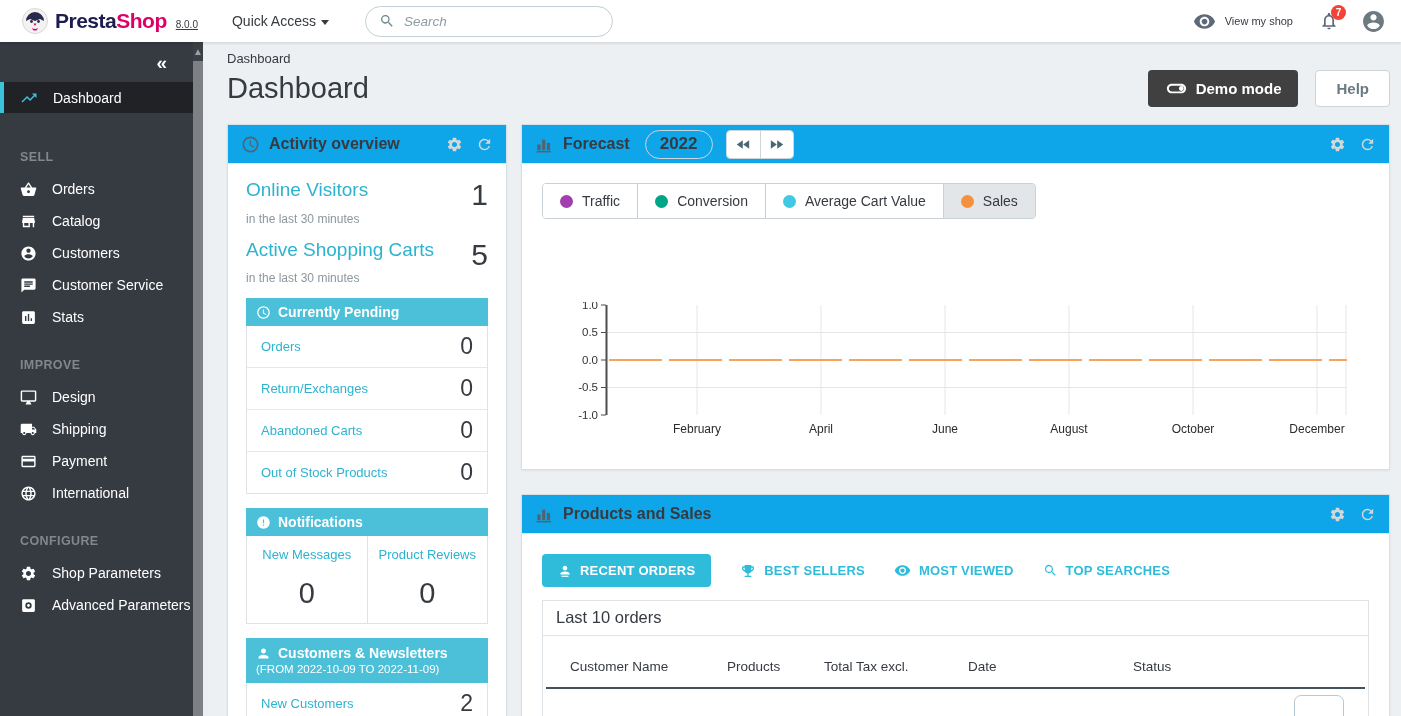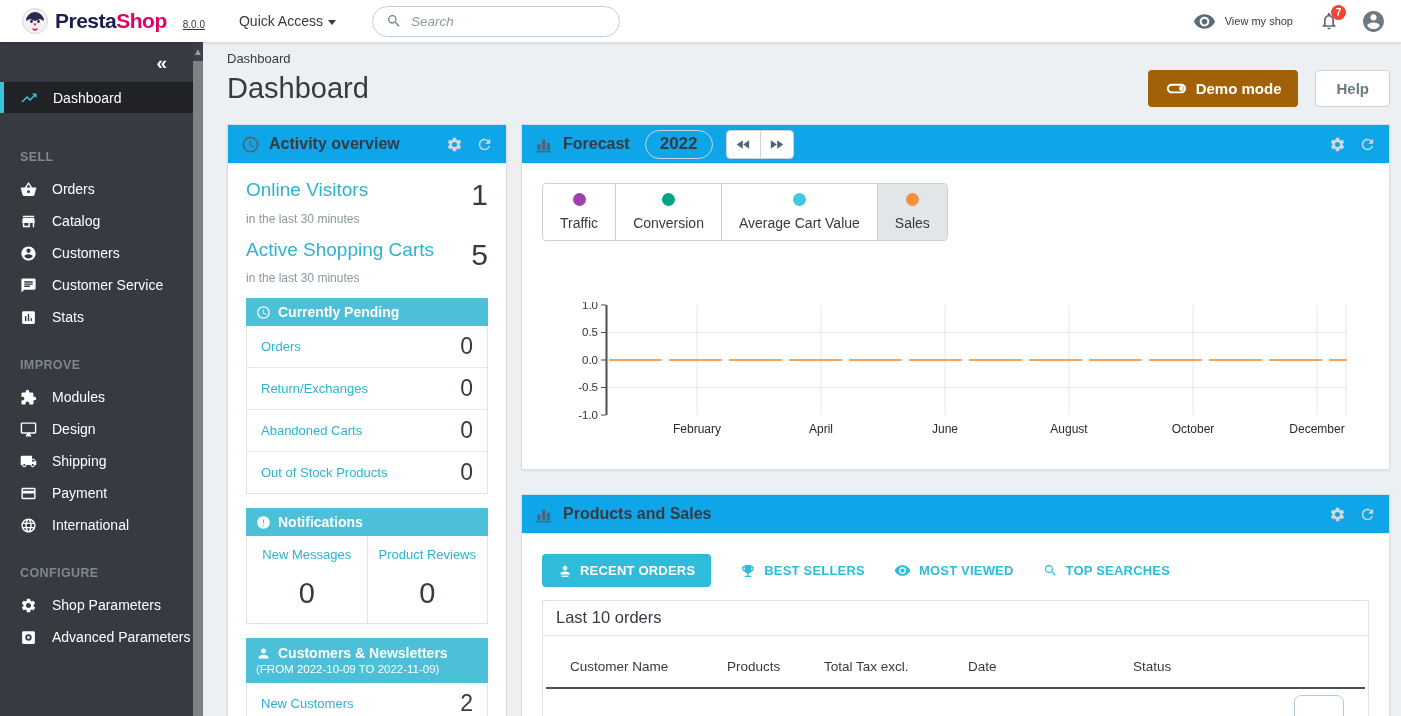--- a/index.html
+++ b/index.html
@@ -16,21 +16,21 @@
   .topbar{
     position:absolute; top:0; left:0; width:1401px; height:42px;
     background:#fff; display:flex; align-items:center; z-index:30;
     box-shadow:0 1px 3px rgba(0,0,0,.14);
   }
   .logo{ display:flex; align-items:center; margin-left:22px; }
   .logo-mark{ margin-right:7px; }
   .logo-text{ font-size:21px; font-weight:700; letter-spacing:-.5px; }
   .logo-presta{ color:#1d1d4f; }
   .logo-shop{ color:#df0067; }
-  .logo-version{ font-size:10px; color:#363a41; margin-left:16px; margin-top:6px;text-decoration:underline; }
+  .logo-version{ font-size:10px; color:#363a41; margin-left:9px; margin-top:6px;text-decoration:underline; }
   .quick-access{ margin-left:34px; font-size:14px; color:#363a41; cursor:pointer; display:flex; align-items:center; gap:5px; }
   .caret{ width:0; height:0; border-left:4px solid transparent; border-right:4px solid transparent; border-top:5px solid #363a41; margin-top:2px; }
   .searchbox{
     margin-left:36px; width:248px; height:31px; border:1px solid #c3cfd4;
     border-radius:17px; display:flex; align-items:center; padding:0 13px; background:#fff;
   }
   .searchbox input{ border:none; outline:none; flex:1; font-size:13.5px; font-style:italic; color:#5b6a72; margin-left:9px; font-family:"Liberation Sans",sans-serif; background:transparent;}
   .searchbox input::placeholder{ color:#8d9ba2; }
   .top-right{ margin-left:auto; display:flex; align-items:center; margin-right:15px; }
   .view-shop{ display:flex; align-items:center; gap:9px; font-size:11px; color:#363a41; cursor:pointer; }
@@ -71,21 +71,21 @@
   }
   .side-scrollbar .sb-thumb{ background:#7d8184; height:655px; cursor:grab; }
 
   
   .main{ position:absolute; left:203px; top:42px; width:1198px; height:674px; }
   .breadcrumb{ margin:9px 0 0 24px; font-size:13px; color:#363a41; }
   .title-row{ display:flex; align-items:center; margin:4px 11px 0 24px; }
   .page-title{ font-size:29px; font-weight:500; color:#363a41; }
   .title-actions{ margin-left:auto; display:flex; gap:17px; }
   .btn-demo{
-    height:37px; padding:0 17px; background:#a16207; border:none; border-radius:4px;
+    height:37px; padding:0 17px; background:#404040; border:none; border-radius:4px;
     color:#fff; font-size:15px; font-weight:700; display:flex; align-items:center; gap:8px; cursor:pointer;
     font-family:"Liberation Sans",sans-serif;
   }
   .btn-help{
     height:37px; padding:0 20px; background:#fff; border:1px solid #ccd4d8; border-radius:4px;
     color:#6b7a82; font-size:15px; font-weight:700; cursor:pointer; font-family:"Liberation Sans",sans-serif;
   }
   .content{ display:flex; gap:14px; margin:17px 11px 0 24px; align-items:flex-start; }
   .col-left{ width:280px; flex:0 0 280px; }
   .col-right{ flex:1; display:flex; flex-direction:column; gap:24px; }
@@ -130,21 +130,21 @@
   .year-pill{
     margin-left:15px; border:1px solid #ccd5d9; border-radius:16px; padding:3px 14px 4px;
     font-size:17px; font-weight:700; color:#363a41;
   }
   .nav-group{ margin-left:13px; display:flex; border:1px solid #ccd5d9; border-radius:4px; overflow:hidden; }
   .nav-btn{ width:33px; height:27px; background:#fff; border:none; display:flex; align-items:center; justify-content:center; cursor:pointer; }
   .nav-btn + .nav-btn{ border-left:1px solid #ccd5d9; }
   .chart-tabs{ display:inline-flex; border:1px solid #c8d1d6; border-radius:4px; overflow:hidden; margin:19px 0 0 20px; }
   .chart-tab{
     padding:9px 17px; display:flex; align-items:center; gap:9px; font-size:14px; color:#363a41;
-    background:#fff; cursor:pointer; white-space:nowrap;flex-direction:column;
+    background:#fff; cursor:pointer; white-space:nowrap;
   }
   .chart-tab + .chart-tab{ border-left:1px solid #c8d1d6; }
   .chart-tab.active{ background:#e3e6e8; }
   .dot{ width:13px; height:13px; border-radius:50%; }
   .chart-svg{ position:absolute; left:0; top:177px; }
 
   
   .products-panel{ height:420px; }
   .ps-tabs{ display:flex; align-items:center; gap:29px; margin:20px 0 0 20px; }
   .ps-tab{
@@ -251,26 +251,20 @@
     <span>Customer Service</span>
   </div>
   <div class="nav-item">
     <svg class="i" width="17" height="17" viewBox="0 0 24 24" fill="#fff">
         <path d="M19 3H5c-1.1 0-2 .9-2 2v14c0 1.1.9 2 2 2h14c1.1 0 2-.9 2-2V5c0-1.1-.9-2-2-2zM9 17H7v-7h2v7zm4 0h-2V7h2v10zm4 0h-2v-4h2v4z"></path>
       </svg>
     <span>Stats</span>
   </div>
 
   <div class="section-label">IMPROVE</div>
-  <div class="nav-item">
-    <svg class="i" width="17" height="17" viewBox="0 0 24 24" fill="#fff">
-        <path d="M20.5 11H19V7c0-1.1-.9-2-2-2h-4V3.5a2.5 2.5 0 0 0-5 0V5H4c-1.1 0-1.99.9-1.99 2v3.8H3.5c1.49 0 2.7 1.21 2.7 2.7s-1.21 2.7-2.7 2.7H2V20c0 1.1.9 2 2 2h3.8v-1.5c0-1.49 1.21-2.7 2.7-2.7 1.49 0 2.7 1.21 2.7 2.7V22H17c1.1 0 2-.9 2-2v-4h1.5a2.5 2.5 0 0 0 0-5z"></path>
-      </svg>
-    <span>Modules</span>
-  </div>
   <div class="nav-item">
     <svg class="i" width="17" height="17" viewBox="0 0 24 24" fill="#fff">
         <path d="M21 2H3c-1.1 0-2 .9-2 2v12c0 1.1.9 2 2 2h7l-2 3v1h8v-1l-2-3h7c1.1 0 2-.9 2-2V4c0-1.1-.9-2-2-2zm0 14H3V4h18v12z"></path>
       </svg>
     <span>Design</span>
   </div>
   <div class="nav-item">
     <svg class="i" width="17" height="17" viewBox="0 0 24 24" fill="#fff">
         <path d="M20 8h-3V4H3c-1.1 0-2 .9-2 2v11h2c0 1.66 1.34 3 3 3s3-1.34 3-3h6c0 1.66 1.34 3 3 3s3-1.34 3-3h2v-5l-3-4zM6 18.5c-.83 0-1.5-.67-1.5-1.5s.67-1.5 1.5-1.5 1.5.67 1.5 1.5-.67 1.5-1.5 1.5zm13.5-9l1.96 2.5H17V9.5h2.5zm-1.5 9c-.83 0-1.5-.67-1.5-1.5s.67-1.5 1.5-1.5 1.5.67 1.5 1.5-.67 1.5-1.5 1.5z"></path>
       </svg>

